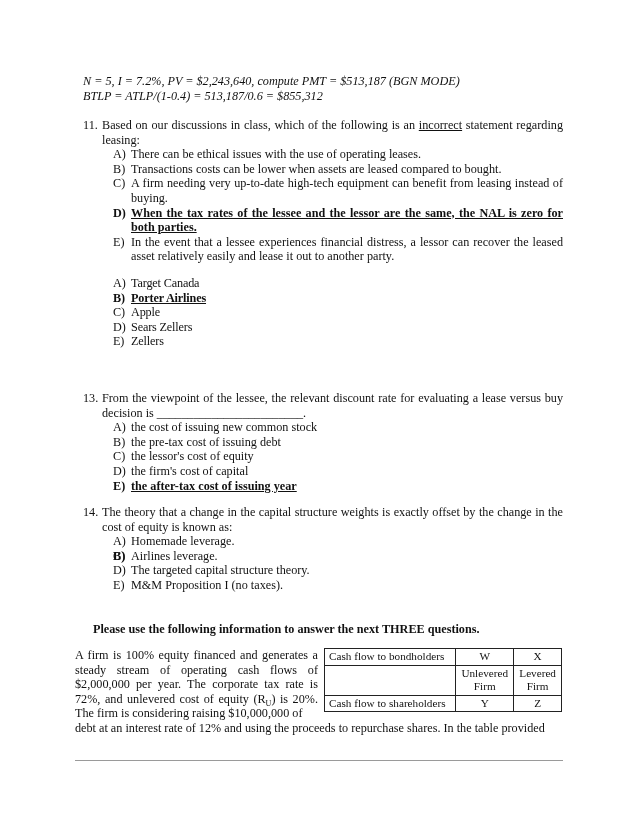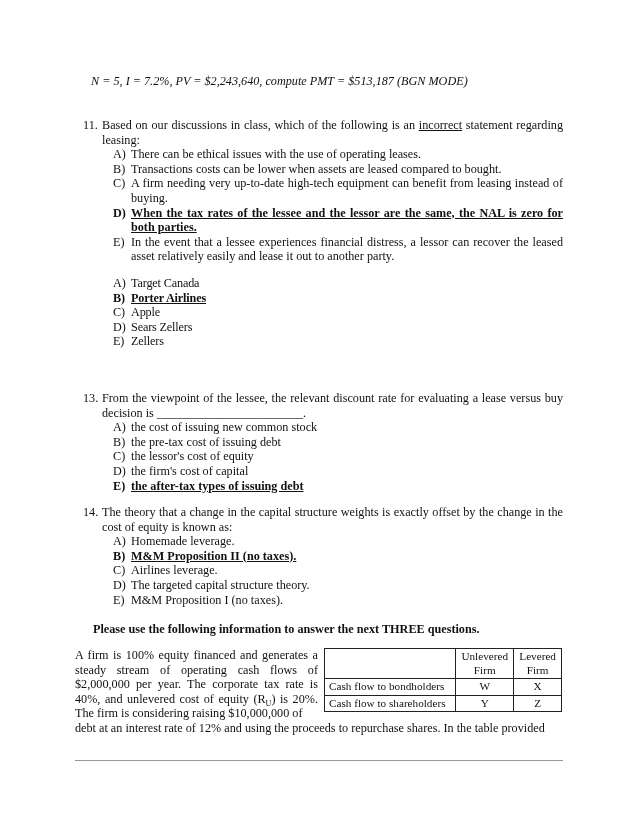--- a/index.html
+++ b/index.html
@@ -2,21 +2,21 @@
 <html><head>
 <meta charset="utf-8">
 <style>
   html, body { margin: 0; padding: 0; background: #ffffff; }
   body {
     width: 638px; height: 825px; position: relative; overflow: hidden;
     font-family: "Liberation Serif", "DejaVu Serif", serif;
     font-size: 12.2px; color: #111111; line-height: 14.6px;
   }
   .page { position: absolute; left: 0; top: 0; width: 638px; height: 825px; }
-  .calc { position: absolute; left: 91px; top: 74px; font-style: italic; }
+  .calc { position: absolute; left: 83px; top: 74px; font-style: italic; }
   .calc div { white-space: nowrap; }
 
   .q { position: absolute; left: 75px; width: 488px; }
   .q-stem { position: relative; padding-left: 19px; text-align: justify; margin-left: 8px; }
   .q-num { position: absolute; left: 0; top: 0; }
   .opts { margin: 0; padding: 0; list-style: none; }
   .opt { position: relative; padding-left: 56px; text-align: justify; }
   .opt-letter { position: absolute; left: 38px; top: 0; }
   .correct { font-weight: bold; }
   .correct .opt-text { text-decoration: underline; }
@@ -41,20 +41,21 @@
   .rule { position: absolute; left: 75px; top: 760px; width: 488px; height: 0; border-top: 1px solid #9a9a9a; }
   .pageno { position: absolute; right: 75px; top: 824px; font-size: 11px; }
 </style>
 </head>
 <body>
 
 <div class="page">
 
   <div class="calc">
     <div>N = 5, I = 7.2%, PV = $2,243,640, compute PMT = $513,187 (BGN MODE)</div>
+    <div>BTLP = ATLP/(1-0.4) = 513,187/0.6 = $855,312</div>
   </div>
 
   <div class="q" style="top:118px;">
     <div class="q-stem">
       <span class="q-num">11.</span>
       <span>Based on our discussions in class, which of the following is an </span><span class="u">incorrect</span><span> statement regarding leasing:</span>
     </div>
     <ul class="opts">
       <li class="opt"><span class="opt-letter">A)</span><span class="opt-text">There can be ethical issues with the use of operating leases.</span></li>
       <li class="opt"><span class="opt-letter">B)</span><span class="opt-text">Transactions costs can be lower when assets are leased compared to bought.</span></li>
@@ -77,55 +78,55 @@
   <div class="q" style="top:391px;">
     <div class="q-stem">
       <span class="q-num">13.</span>
       <span>From the viewpoint of the lessee, the relevant discount rate for evaluating a lease versus buy decision is ________________________.</span>
     </div>
     <ul class="opts">
       <li class="opt"><span class="opt-letter">A)</span><span class="opt-text">the cost of issuing new common stock</span></li>
       <li class="opt"><span class="opt-letter">B)</span><span class="opt-text">the pre-tax cost of issuing debt</span></li>
       <li class="opt"><span class="opt-letter">C)</span><span class="opt-text">the lessor's cost of equity</span></li>
       <li class="opt"><span class="opt-letter">D)</span><span class="opt-text">the firm's cost of capital</span></li>
-      <li class="opt correct"><span class="opt-letter">E)</span><span class="opt-text">the after-tax types of issuing debt</span></li>
+      <li class="opt correct"><span class="opt-letter">E)</span><span class="opt-text">the after-tax cost of issuing year</span></li>
     </ul>
   </div>
 
   <div class="q" style="top:505px;">
     <div class="q-stem">
       <span class="q-num">14.</span>
       <span>The theory that a change in the capital structure weights is exactly offset by the change in the cost of equity is known as:</span>
     </div>
     <ul class="opts">
       <li class="opt"><span class="opt-letter">A)</span><span class="opt-text">Homemade leverage.</span></li>
-      <li class="opt correct"><span class="opt-letter">B)</span><span class="opt-text">M&amp;M Proposition II (no taxes).</span></li>
+      <li class="opt correct"><span class="opt-letter">B)</span></li>
       <li class="opt"><span class="opt-letter">C)</span><span class="opt-text">Airlines leverage.</span></li>
       <li class="opt"><span class="opt-letter">D)</span><span class="opt-text">The targeted capital structure theory.</span></li>
       <li class="opt"><span class="opt-letter">E)</span><span class="opt-text">M&amp;M Proposition I (no taxes).</span></li>
     </ul>
   </div>
 
   <div class="instr">Please use the following information to answer the next THREE questions.</div>
 
   <div class="para-left">
-    <span>A firm is 100% equity financed and generates a steady stream of operating cash flows of $2,000,000 per year. The corporate tax rate is 40%, and unlevered cost of equity (R</span><sub style="font-size:8px;line-height:0;">U</sub><span>) is 20%. The firm is considering raising $10,000,000 of</span>
+    <span>A firm is 100% equity financed and generates a steady stream of operating cash flows of $2,000,000 per year. The corporate tax rate is 72%, and unlevered cost of equity (R</span><sub style="font-size:8px;line-height:0;">U</sub><span>) is 20%. The firm is considering raising $10,000,000 of</span>
   </div>
 
   <table class="cf">
     <tbody>
         <tr>
+      <td class="lbl">Cash flow to bondholders</td>
+      <td class="c">W</td>
+      <td class="c">X</td>
+    </tr>
+    <tr>
       <td></td>
       <td class="c"><span>Unlevered</span><br><span>Firm</span></td>
       <td class="c"><span>Levered</span><br><span>Firm</span></td>
-    </tr>
-    <tr>
-      <td class="lbl">Cash flow to bondholders</td>
-      <td class="c">W</td>
-      <td class="c">X</td>
     </tr>
     <tr>
       <td class="lbl">Cash flow to shareholders</td>
       <td class="c">Y</td>
       <td class="c">Z</td>
     </tr>
   </tbody>
     </table>
 
   <div class="para-full">debt at an interest rate of 12% and using the proceeds to repurchase shares. In the table provided</div>

